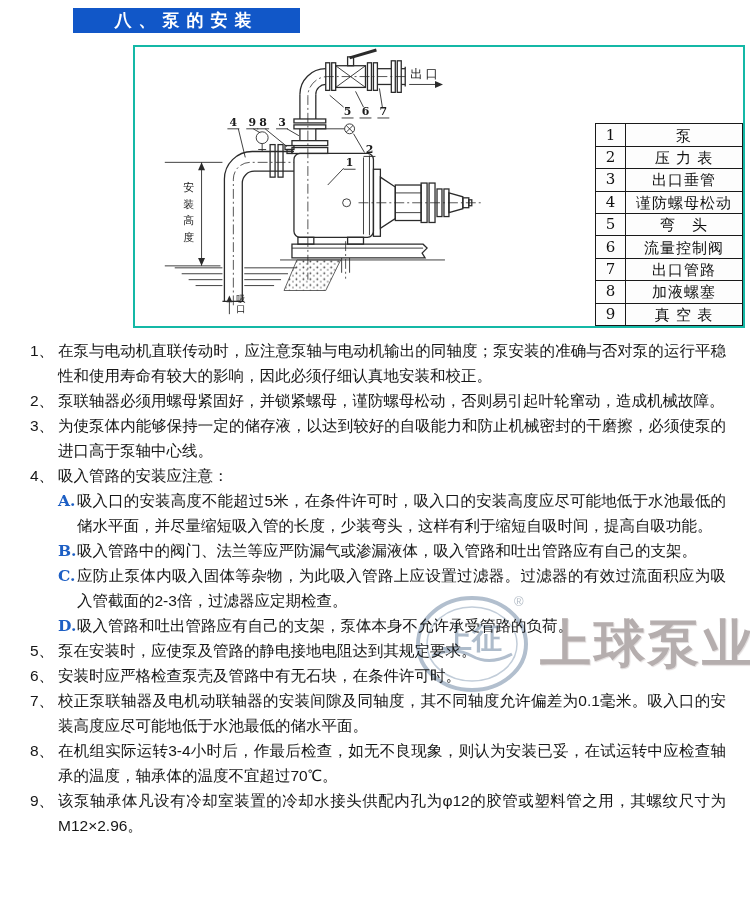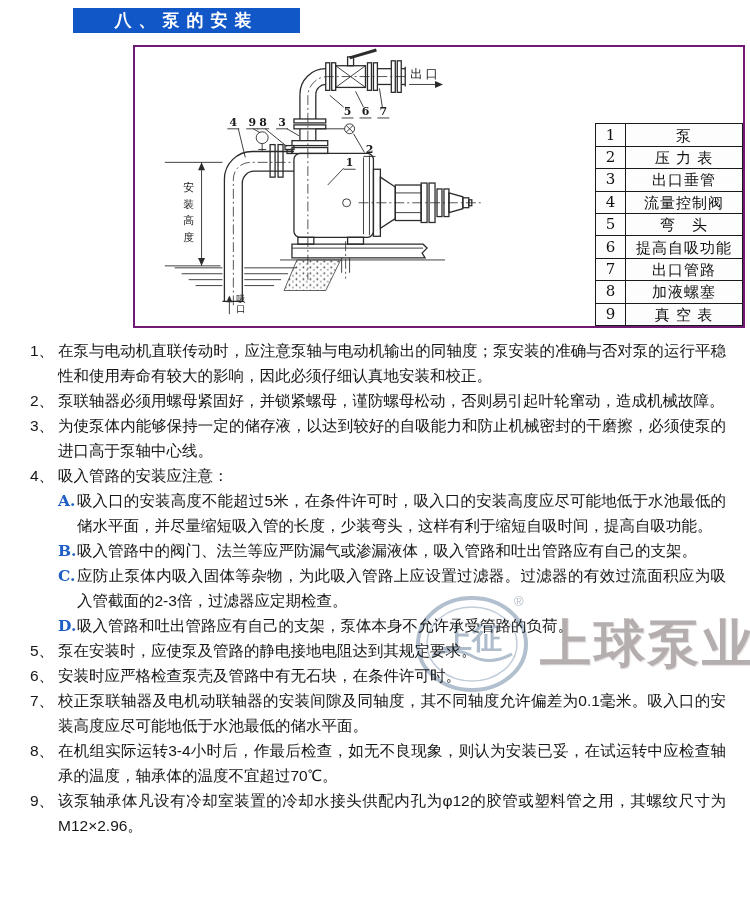--- a/index.html
+++ b/index.html
@@ -3,21 +3,21 @@
 <meta charset="utf-8">
 <style>
   html,body{margin:0;padding:0;background:#ffffff;}
   #page{position:relative;width:750px;height:901px;background:#ffffff;overflow:hidden;
         font-family:"Liberation Sans",sans-serif;color:#161616;}
   
   #title-bar{position:absolute;left:73px;top:8px;width:227px;height:25px;background:#1157c8;
              display:flex;align-items:center;justify-content:center;z-index:3;}
   #title-bar span{color:#ffffff;font-size:17px;font-weight:bold;letter-spacing:7px;white-space:nowrap;}
   
-  #figure-box{position:absolute;left:133px;top:45px;width:608px;height:279px;border:2px solid #701a75;
+  #figure-box{position:absolute;left:133px;top:45px;width:608px;height:279px;border:2px solid #14b8a6;
               background:#ffffff;z-index:2;}
   #figure-box svg{position:absolute;left:0;top:0;width:100%;height:100%;}
   
   #legend{position:absolute;right:0;bottom:0;border-collapse:collapse;background:#fdfdfd;z-index:2;}
   #legend td{border:1.6px solid #1a1a1a;font-size:15px;color:#111;padding:0;height:21.4px;line-height:21px;text-align:center;}
   #legend td.lnum{width:29px;font-family:"DejaVu Serif",serif;}
   #legend td.lname{width:116px;letter-spacing:1px;}
   
   #instructions{position:absolute;left:0;top:338px;width:750px;padding:0 24px 0 30px;box-sizing:border-box;
                 z-index:2;}
@@ -244,29 +244,29 @@
           <tr>
             <td class="lnum">2</td>
             <td class="lname">压 力 表</td>
           </tr>
           <tr>
             <td class="lnum">3</td>
             <td class="lname">出口垂管</td>
           </tr>
           <tr>
             <td class="lnum">4</td>
-            <td class="lname">流量控制阀</td>
+            <td class="lname">谨防螺母松动</td>
           </tr>
           <tr>
             <td class="lnum">5</td>
             <td class="lname">弯　头</td>
           </tr>
           <tr>
             <td class="lnum">6</td>
-            <td class="lname">提高自吸功能</td>
+            <td class="lname">流量控制阀</td>
           </tr>
           <tr>
             <td class="lnum">7</td>
             <td class="lname">出口管路</td>
           </tr>
           <tr>
             <td class="lnum">8</td>
             <td class="lname">加液螺塞</td>
           </tr>
           <tr>

